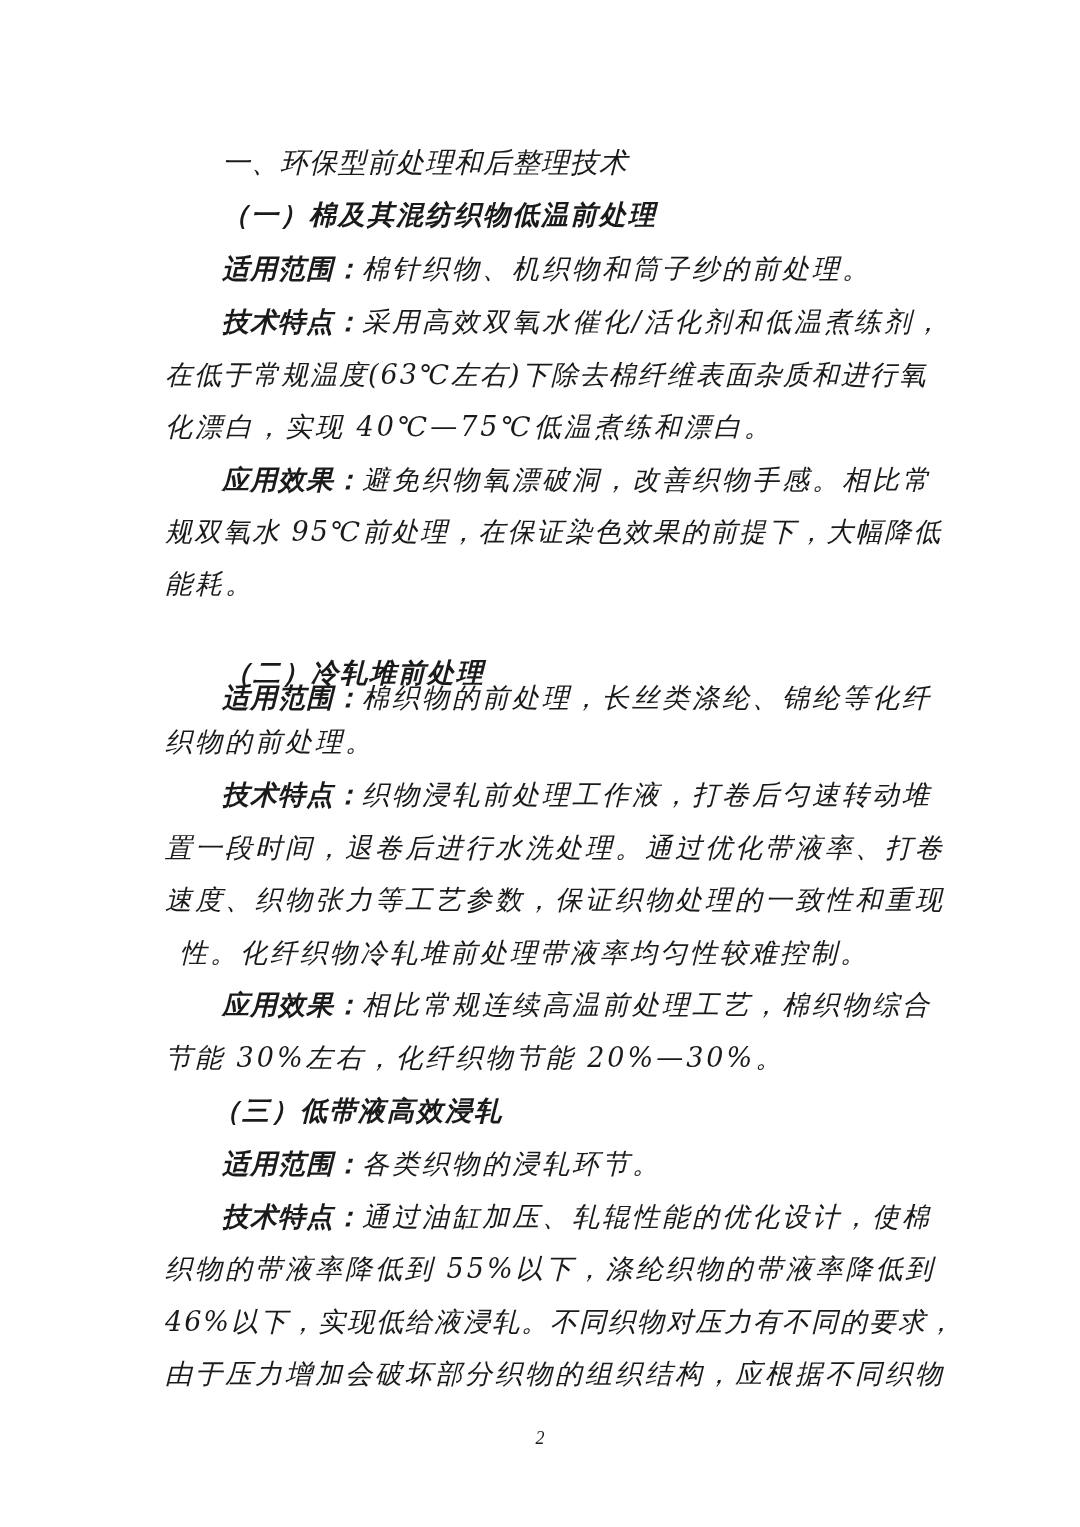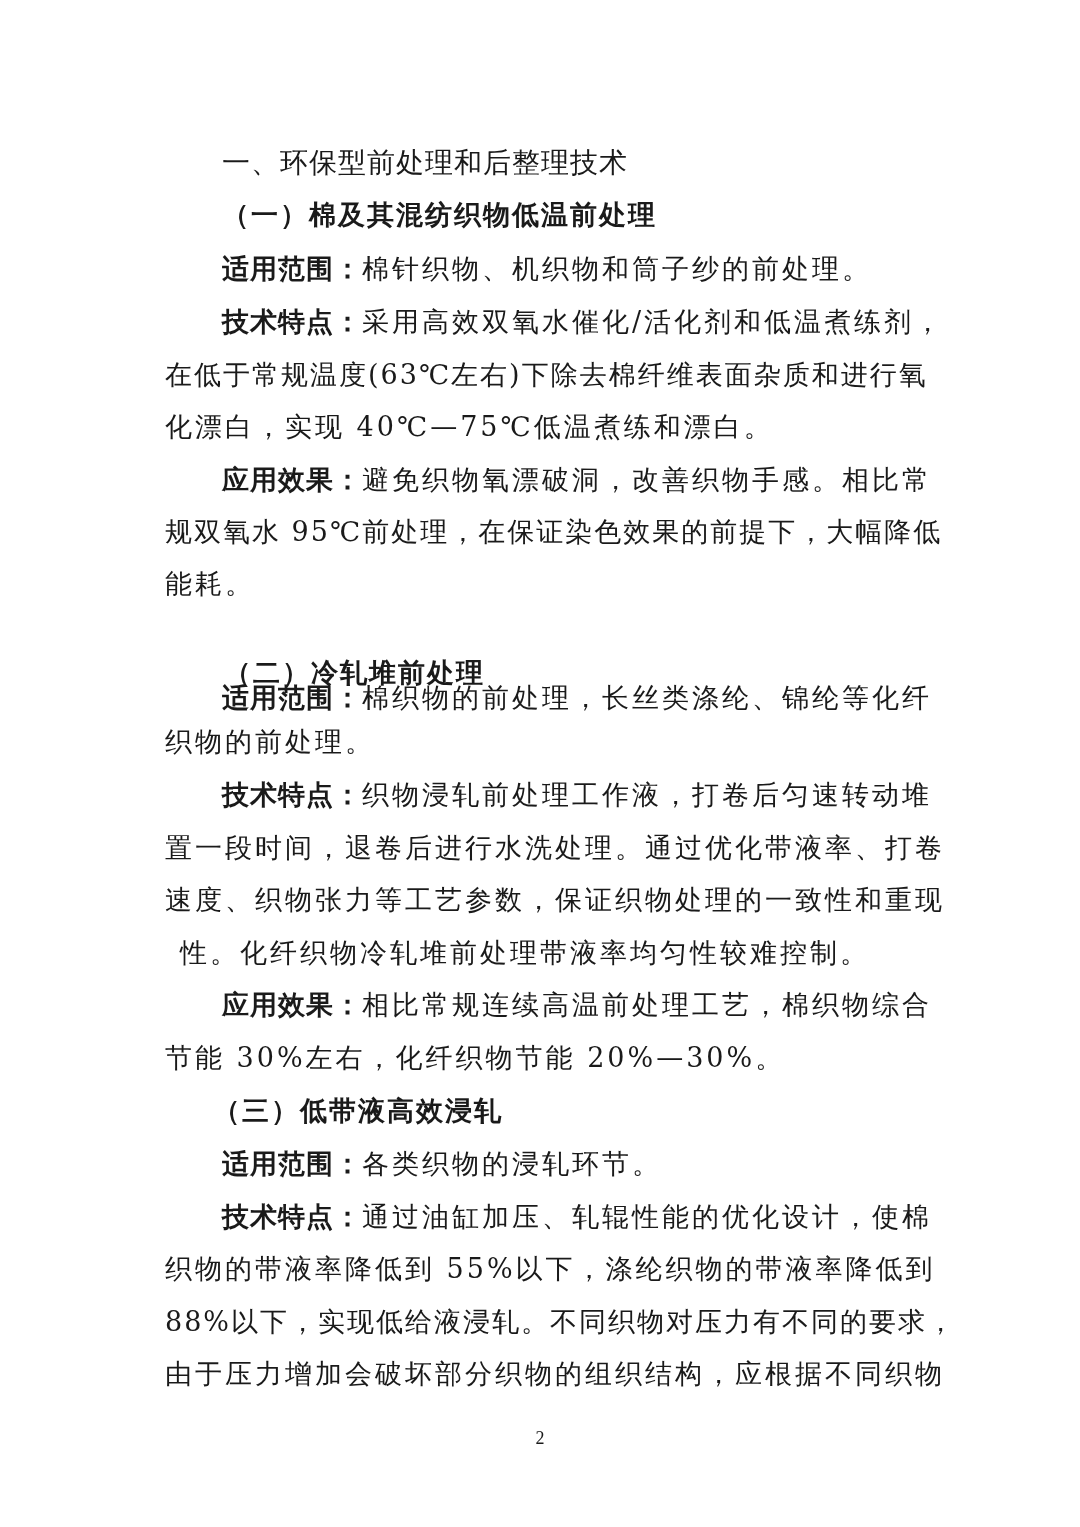--- a/index.html
+++ b/index.html
@@ -1,18 +1,18 @@
 <!DOCTYPE html>
 <html><head>
 <meta charset="utf-8">
 <style>
   html, body { margin: 0; padding: 0; background: #ffffff; }
   body { width: 1080px; height: 1527px; position: relative; overflow: hidden;
          font-family: "DejaVu Serif", "Liberation Serif", serif; color: #1a1a1a; }
-  .page { position: absolute; left: 0; top: 0; width: 1080px; height: 1074px; background: #fff; }
+  .page { position: absolute; left: 0; top: 0; width: 1080px; height: 1074px; background: #fff; font-style: italic; }
   .line { position: absolute; left: 0; white-space: nowrap; font-size: 27px; line-height: 34px;
           letter-spacing: 3px; }
   .h1 { font-family: "DejaVu Sans", "Liberation Sans", sans-serif; font-size: 28px; letter-spacing: 1px; font-weight: normal; }
   .h2 { font-weight: bold; font-size: 27px; letter-spacing: 2px; }
   .lbl { font-weight: bold; font-family: "DejaVu Sans", "Liberation Sans", sans-serif; letter-spacing: 1px; }
   .pagenum { position: absolute; left: 0; width: 1080px; text-align: center; top: 1428px;
              font-size: 18px; font-family: "Liberation Serif", serif; }
 </style>
 </head>
 <body>
@@ -61,17 +61,17 @@
   <div class="line h2" style="left:213px; top:1094px;">（三）低带液高效浸轧</div>
 
   <div class="line" style="left:222px; top:1200px;">
     <span class="lbl">技术特点：</span><span>通过油缸加压、轧辊性能的优化设计，使棉</span>
   </div>
 
   <div class="line" style="left:222px; top:1147px;">
     <span class="lbl">适用范围：</span><span>各类织物的浸轧环节。</span>
   </div>
   <div class="line" style="left:165px; top:1252px;">织物的带液率降低到 55%以下，涤纶织物的带液率降低到</div>
-  <div class="line" style="left:165px; top:1305px; letter-spacing:2px;">88%以下，实现低给液浸轧。不同织物对压力有不同的要求，</div>
+  <div class="line" style="left:165px; top:1305px; letter-spacing:2px;">46%以下，实现低给液浸轧。不同织物对压力有不同的要求，</div>
   <div class="line" style="left:165px; top:1357px;">由于压力增加会破坏部分织物的组织结构，应根据不同织物</div>
 
   <div class="pagenum">2</div>
 </div>
 
 </body></html>

